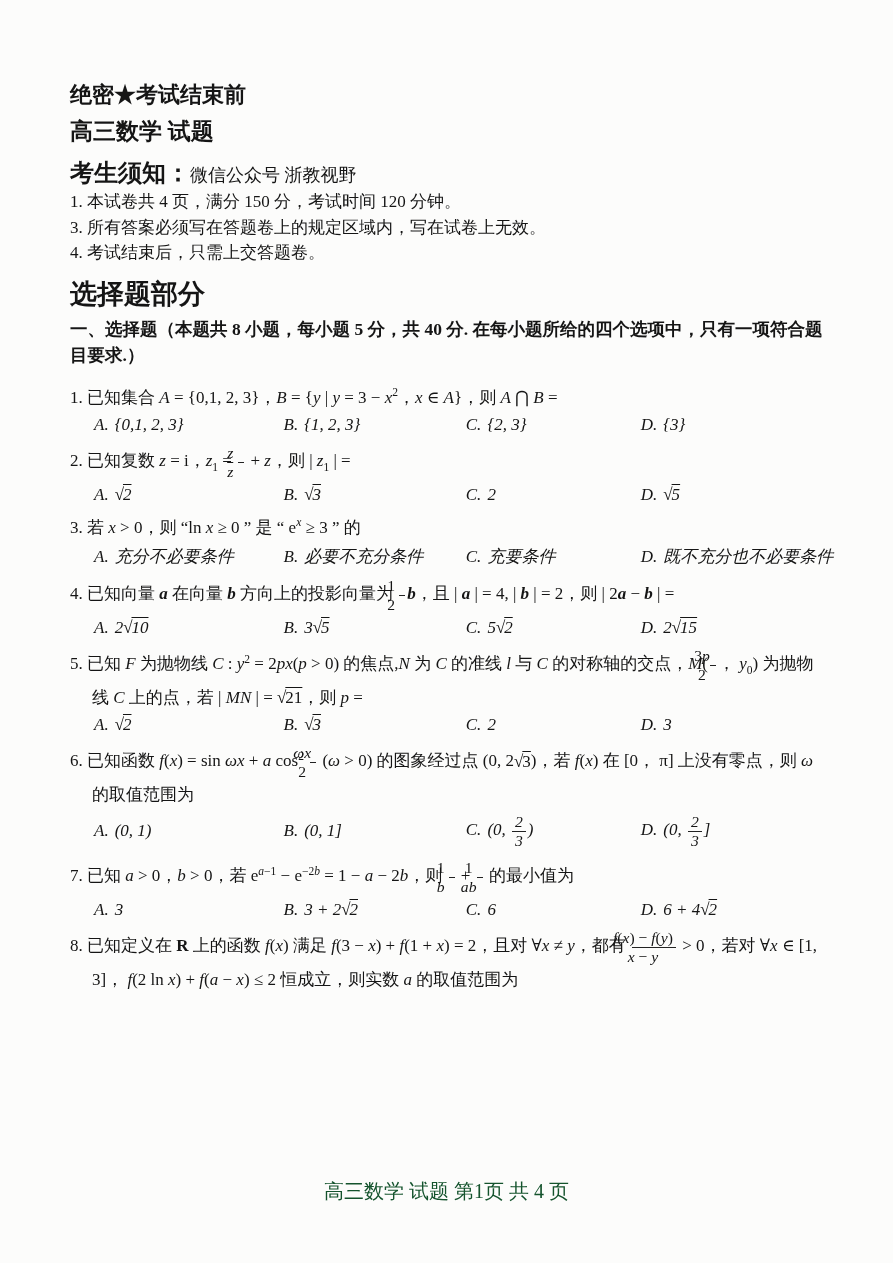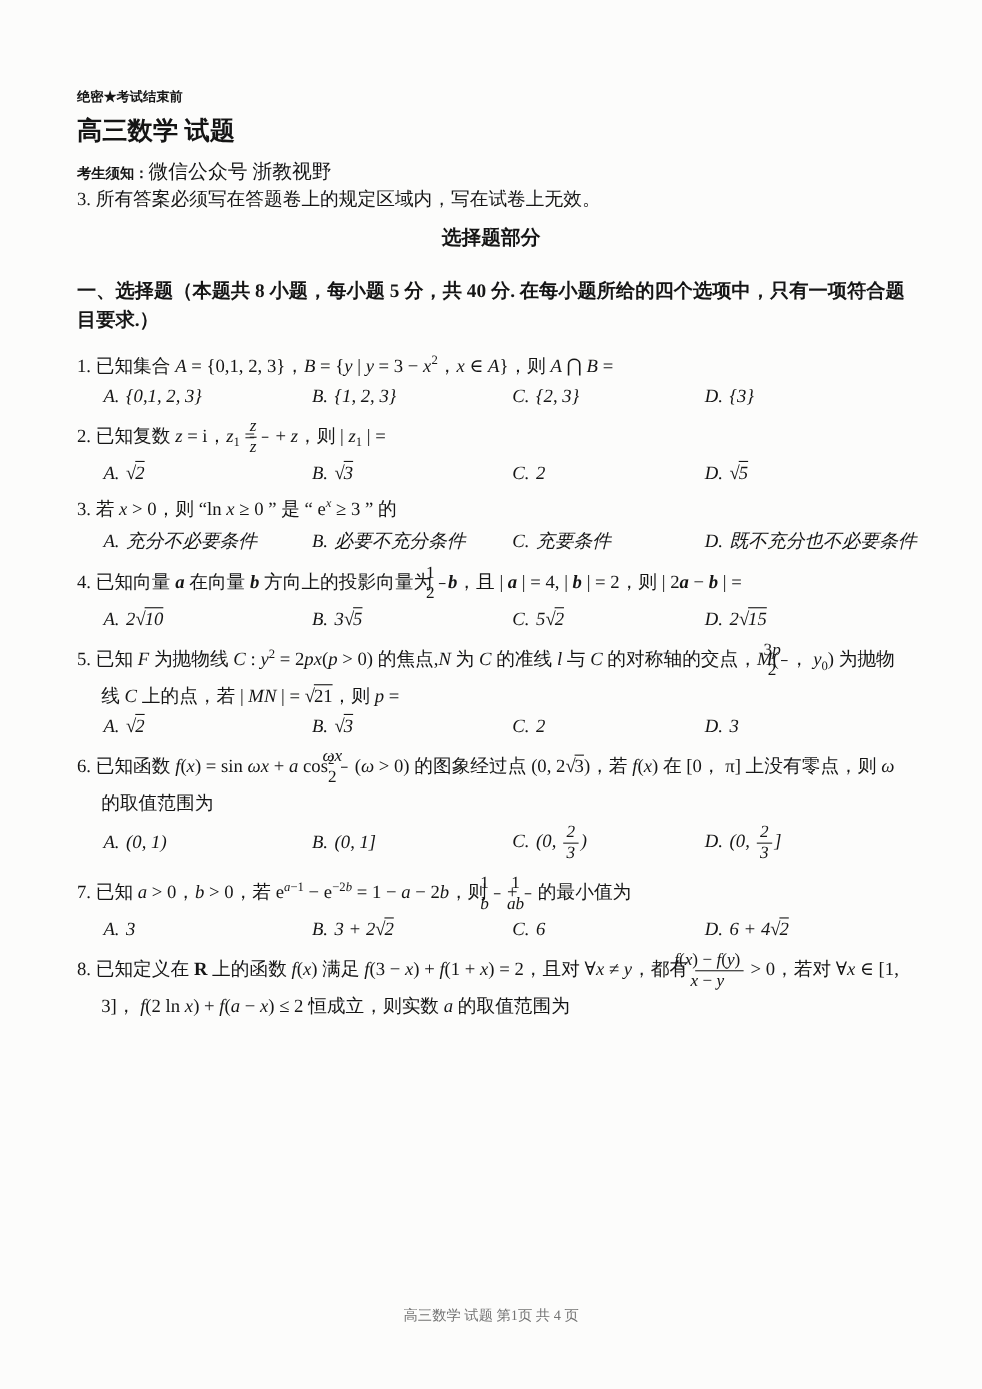--- a/index.html
+++ b/index.html
@@ -5,28 +5,28 @@
   html,body { margin:0; padding:0; }
   body {
     width:893px; height:1263px;
     background:#fcfcfb;
     color:#151515;
     font-family:"Liberation Serif","DejaVu Serif",serif;
     position:relative;
     overflow:hidden;
   }
   .sheet { padding:80px 70px 0 70px; }
-  .classification { font-weight:bold; font-size:12px; }
+  .classification { font-weight:bold; font-size:22px; }
   .title1 { text-align:center; font-weight:bold; font-size:23px; margin:8px 0 0 0; }
   .title2 { font-weight:bold; font-size:23px; margin:6px 0 10px 0; }
   .notice-head-line { font-size:17px; margin-top:4px; }
-  .notice-head { font-weight:bold; font-size:13px; }
+  .notice-head { font-weight:bold; font-size:24px; }
   .notice-suffix { font-weight:400; font-size:18px; }
   .notice-line { font-size:17px; line-height:1.5; }
-  .section-title { text-align:center; font-weight:bold; font-size:18px; margin:10px 0 23px 0; }
+  .section-title { font-weight:bold; font-size:27px; margin:10px 0 4px 0; }
   .intro { font-weight:bold; font-size:17.5px; line-height:1.5; margin-bottom:16px; }
   .question { margin-top:9px; }
   .q-stem { font-size:17px; line-height:1.6; padding-left:22px; text-indent:-22px; }
   .q-options {
     display:grid;
     grid-template-columns:26% 25% 24% 25%;
     padding-left:24px;
     font-size:17px;
     margin-top:4px;
     align-items:center;
@@ -43,34 +43,36 @@
     text-align:center; vertical-align:middle;
     line-height:1.15; font-size:0.92em; margin:0 2px;
   }
   .frac .num { display:block; padding:0 3px; }
   .frac .den { display:block; border-top:1.4px solid #222; padding:0 3px; }
   .sqrt { white-space:nowrap; }
   .sqrt .rad { margin-right:-1px; }
   .sqrt .vinc { text-decoration:overline; }
   .footer {
     position:absolute; left:0; bottom:58px; width:100%;
-    text-align:center; font-size:13px; color:#737373;
+    text-align:center; font-size:20px; color:#14532d;
   }
 </style>
 </head>
 <body>
 
 <div class="sheet">
   <div class="classification">绝密★考试结束前</div>
   <h2 class="title2">高三数学 试题</h2>
 
   <div class="notice-head-line">
     <span class="notice-head">考生须知：</span><span class="notice-suffix">微信公众号 浙教视野</span>
   </div>
+  <div class="notice-line">1. 本试卷共 4 页，满分 150 分，考试时间 120 分钟。</div>
   <div class="notice-line">3. 所有答案必须写在答题卷上的规定区域内，写在试卷上无效。</div>
+  <div class="notice-line">4. 考试结束后，只需上交答题卷。</div>
 
   <div class="section-title">选择题部分</div>
   <div class="intro">一、选择题（本题共 8 小题，每小题 5 分，共 40 分. 在每小题所给的四个选项中，只有一项符合题目要求.）</div>
 
   <div>
       <div class="question">
         <div class="q-stem">1. 已知集合 <span class="mi">A</span> = {0,1, 2, 3}，<span class="mi">B</span> = {<span class="mi">y</span> | <span class="mi">y</span> = 3 − <span class="mi">x</span><sup>2</sup>，<span class="mi">x</span> ∈ <span class="mi">A</span>}，则 <span class="mi">A</span> ⋂ <span class="mi">B</span> =</div>
         <div class="q-options">
           <div class="opt"><span class="opt-label">A.</span>{0,1, 2, 3}</div>
           <div class="opt"><span class="opt-label">B.</span>{1, 2, 3}</div>

